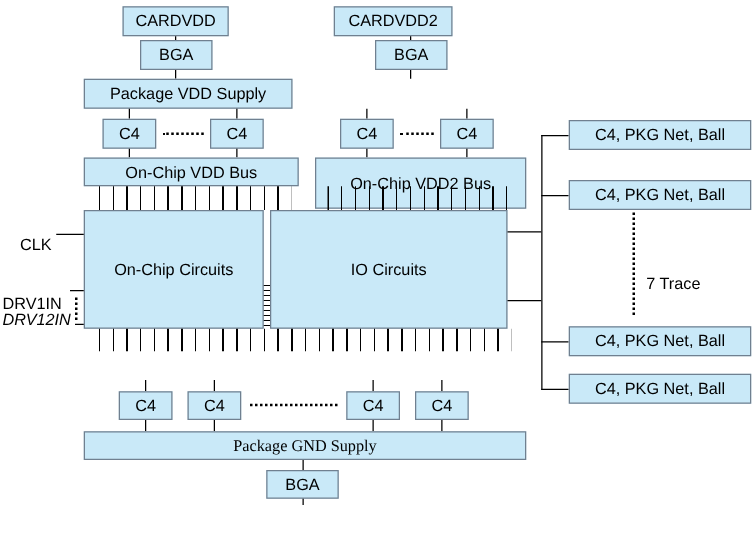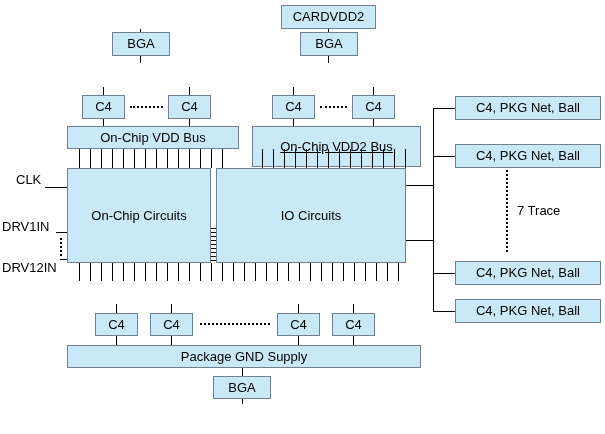--- a/index.html
+++ b/index.html
@@ -13,77 +13,79 @@
     border:1px solid var(--border,#708090);box-sizing:border-box;
     display:flex;align-items:center;justify-content:center;
     text-align:center;line-height:1.05;
   }
   .hline{position:absolute;height:1px;background:var(--wire,#000);}
   .vline{position:absolute;width:1px;background:var(--wire,#000);}
   .hdots{position:absolute;height:0;border-top:2px dotted var(--wire,#000);}
   .vdots{position:absolute;width:0;border-left:2px dotted var(--wire,#000);}
   .combv{position:absolute;background-image:repeating-linear-gradient(90deg,var(--wire,#000) 0 1px,transparent 1px 11px);}
   .combh{position:absolute;background-image:repeating-linear-gradient(180deg,var(--wire,#000) 0 1px,transparent 1px 4px);}
-  .txt{position:absolute;white-space:nowrap;}
+  .txt{position:absolute;white-space:nowrap;margin-top:16px;}
 </style>
 </head>
 <body>
 
 <div class="canvas">
 
-  <div class="box" style="left:281px;top:5px;width:95px;height:24px;">CARDVDD2</div>
+  <div class="box" style="left:98px;top:5px;width:85px;height:24px;">CARDVDD</div>
+  <div class="box" style="left:267px;top:5px;width:95px;height:24px;">CARDVDD2</div>
 
   <div class="vline" style="left:140px;top:29px;height:3px;"></div>
   <div class="vline" style="left:328px;top:29px;height:3px;"></div>
 
   <div class="box" style="left:112px;top:32px;width:58px;height:24px;">BGA</div>
   <div class="box" style="left:300px;top:32px;width:58px;height:24px;">BGA</div>
 
   <div class="vline" style="left:140px;top:56px;height:7px;"></div>
   <div class="vline" style="left:328px;top:56px;height:7px;"></div>
 
+  <div class="box" style="left:67px;top:63px;width:167px;height:24px;">Package VDD Supply</div>
 
   <div class="vline" style="left:103px;top:87px;height:8px;"></div>
   <div class="vline" style="left:189px;top:87px;height:8px;"></div>
   <div class="vline" style="left:293px;top:87px;height:8px;"></div>
   <div class="vline" style="left:373px;top:87px;height:8px;"></div>
 
   <div class="box" style="left:82px;top:95px;width:43px;height:24px;">C4</div>
   <div class="box" style="left:168px;top:95px;width:43px;height:24px;">C4</div>
   <div class="hdots" style="left:130px;top:106px;width:33px;"></div>
 
   <div class="box" style="left:272px;top:95px;width:43px;height:24px;">C4</div>
   <div class="box" style="left:352px;top:95px;width:43px;height:24px;">C4</div>
   <div class="hdots" style="left:320px;top:106px;width:27px;"></div>
 
   <div class="vline" style="left:103px;top:119px;height:7px;"></div>
   <div class="vline" style="left:189px;top:119px;height:7px;"></div>
   <div class="vline" style="left:293px;top:119px;height:7px;"></div>
   <div class="vline" style="left:373px;top:119px;height:7px;"></div>
 
   <div class="box" style="left:67px;top:126px;width:172px;height:23px;">On-Chip VDD Bus</div>
-  <div class="box" style="left:252px;top:126px;width:169px;height:41px;text-decoration:underline;">On-Chip VDD2 Bus</div>
+  <div class="box" style="left:252px;top:126px;width:169px;height:41px;">On-Chip VDD2 Bus</div>
 
   <div class="combv" style="left:79px;top:149px;width:154px;height:19px;"></div>
   <div class="combv" style="left:262px;top:149px;width:148px;height:19px;"></div>
 
   <div class="box" style="left:216px;top:168px;width:190px;height:95px;">IO Circuits</div>
   <div class="box" style="left:67px;top:168px;width:144px;height:95px;">On-Chip Circuits</div>
 
   <div class="combh" style="left:211px;top:228px;width:5px;height:33px;"></div>
 
   <div class="txt" style="left:16px;top:172px;">CLK</div>
   <div class="hline" style="left:45px;top:187px;width:22px;"></div>
 
   <div class="txt" style="left:2px;top:219px;">DRV1IN</div>
   <div class="hline" style="left:56px;top:232px;width:11px;"></div>
 
   <div class="vdots" style="left:60px;top:238px;height:18px;"></div>
 
-  <div class="txt" style="left:2px;top:260px;">DRV12IN</div>
+  <div class="txt" style="left:2px;top:232px;font-style:italic;">DRV12IN</div>
   <div class="hline" style="left:60px;top:259px;width:7px;"></div>
 
   <div class="hline" style="left:406px;top:185px;width:27px;"></div>
   <div class="hline" style="left:406px;top:240px;width:27px;"></div>
   <div class="vline" style="left:433px;top:108px;height:204px;"></div>
 
   <div class="hline" style="left:433px;top:108px;width:22px;"></div>
   <div class="hline" style="left:433px;top:156px;width:22px;"></div>
   <div class="hline" style="left:433px;top:273px;width:22px;"></div>
   <div class="hline" style="left:433px;top:311px;width:22px;"></div>
@@ -108,19 +110,19 @@
   <div class="box" style="left:150px;top:313px;width:43px;height:23px;">C4</div>
   <div class="hdots" style="left:200px;top:323px;width:70px;"></div>
   <div class="box" style="left:277px;top:313px;width:43px;height:23px;">C4</div>
   <div class="box" style="left:332px;top:313px;width:43px;height:23px;">C4</div>
 
   <div class="vline" style="left:116px;top:336px;height:9px;"></div>
   <div class="vline" style="left:171px;top:336px;height:9px;"></div>
   <div class="vline" style="left:298px;top:336px;height:9px;"></div>
   <div class="vline" style="left:353px;top:336px;height:9px;"></div>
 
-  <div class="box" style="left:67px;top:345px;width:354px;height:23px;">Package GND Supply</div>
+  <div class="box" style="left:67px;top:345px;width:354px;height:23px;font-family:Liberation Serif, serif;">Package GND Supply</div>
 
   <div class="vline" style="left:242px;top:368px;height:8px;"></div>
   <div class="box" style="left:213px;top:376px;width:58px;height:23px;">BGA</div>
   <div class="vline" style="left:242px;top:399px;height:5px;"></div>
 
 </div>
 
 </body></html>

